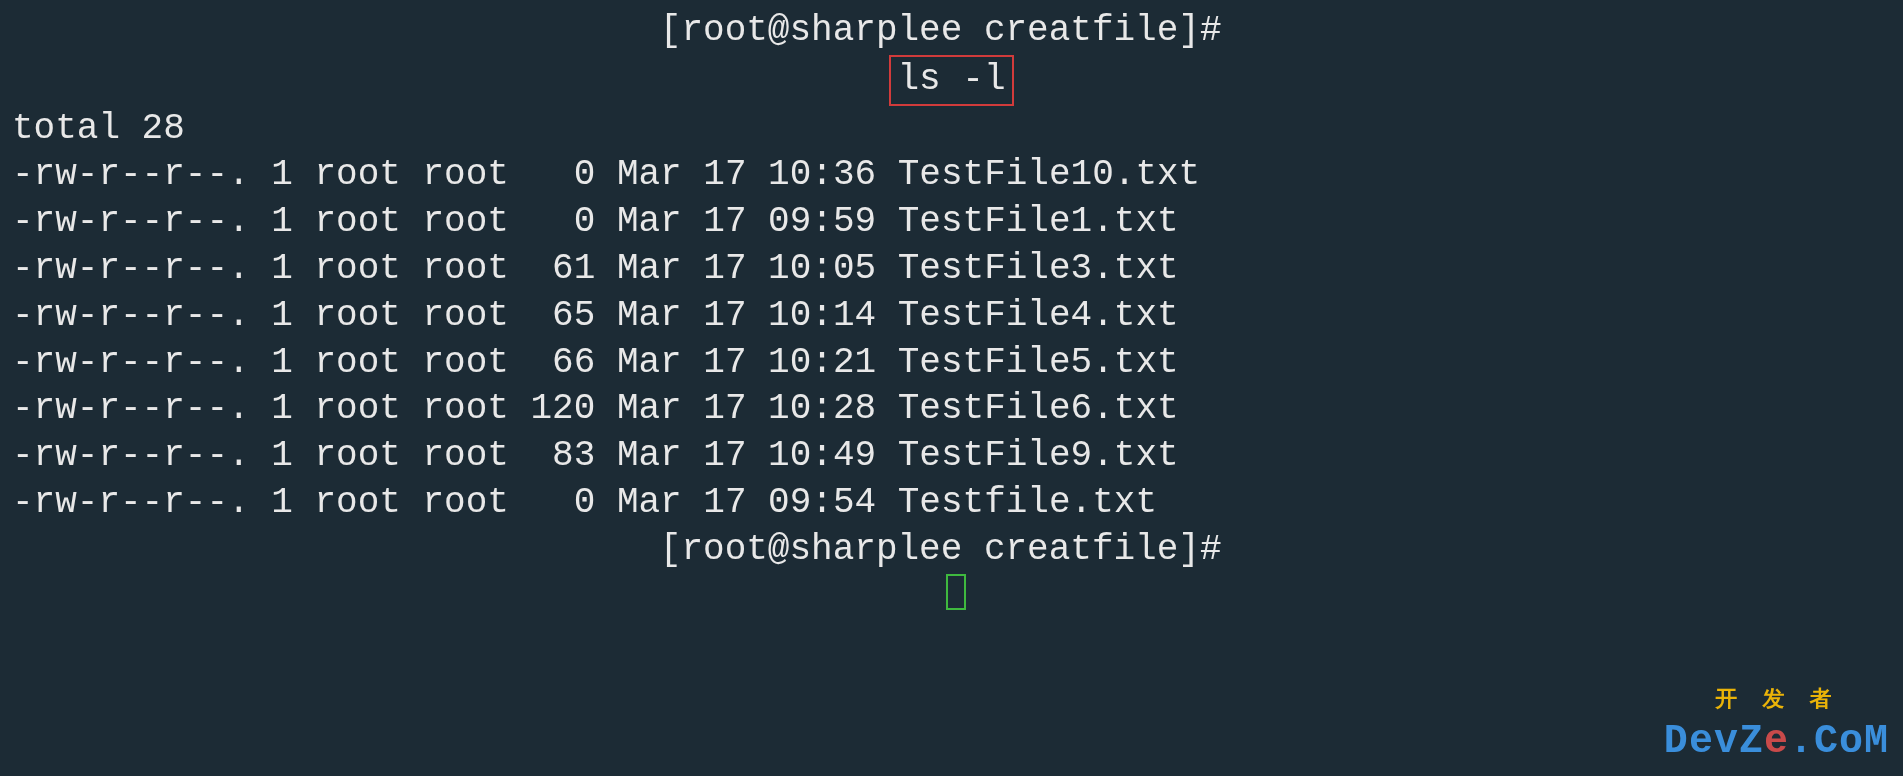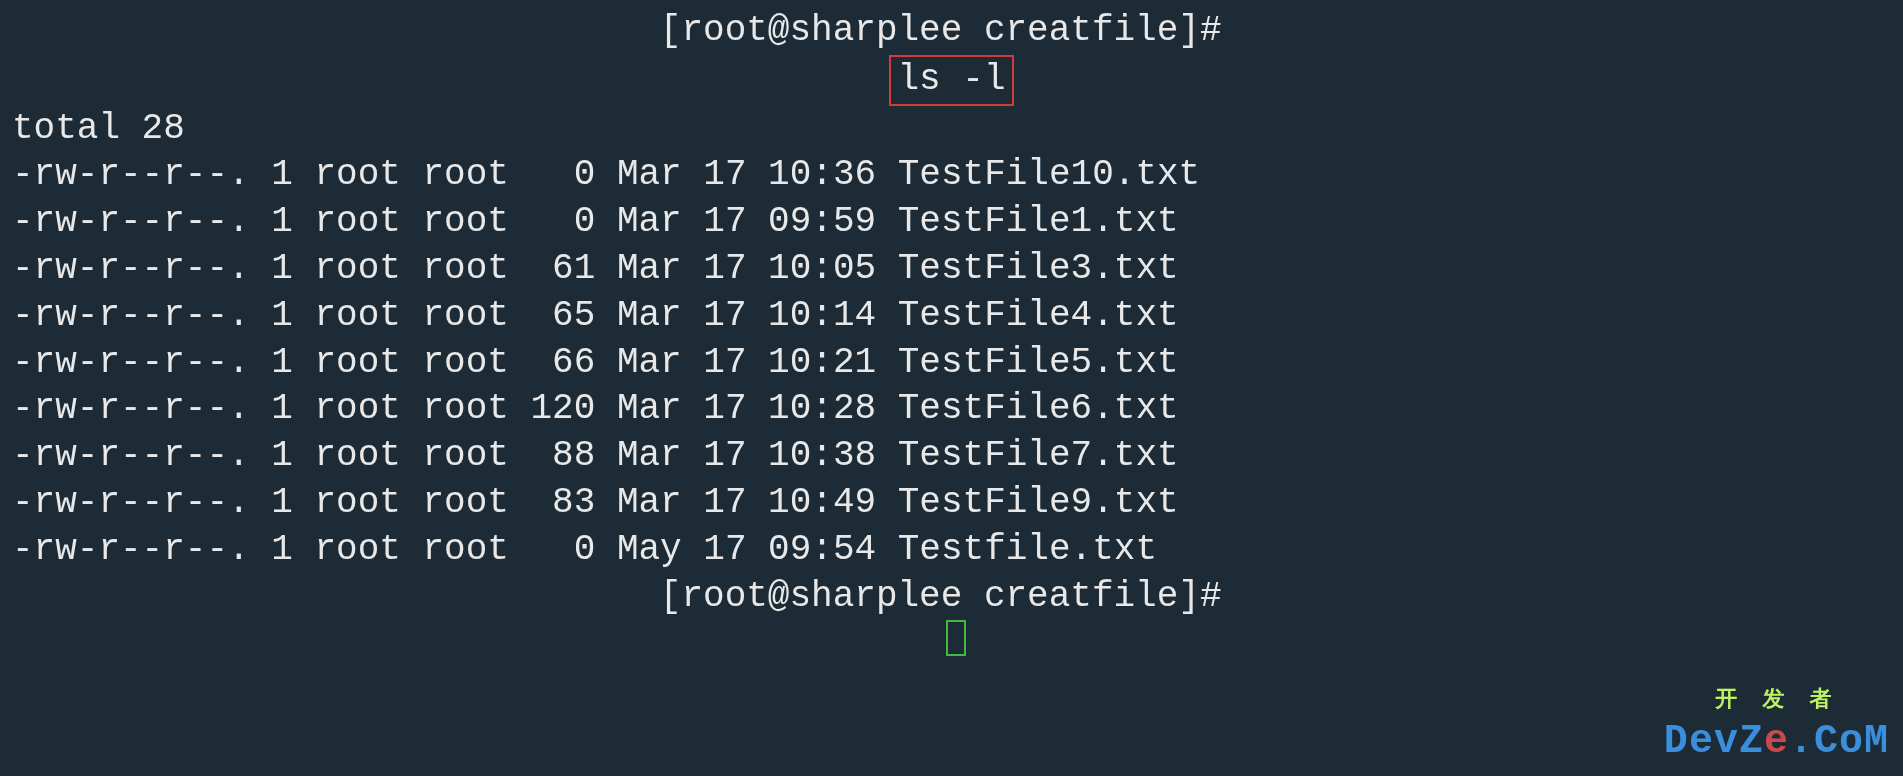--- a/index.html
+++ b/index.html
@@ -42,21 +42,21 @@
     }
     .watermark {
       position: absolute;
       bottom: 8px;
       right: 14px;
       font-size: 28px;
       font-weight: bold;
       letter-spacing: 1px;
     }
     .watermark-top {
-      color: #bef264;
+      color: #eab308;
       font-size: 22px;
       letter-spacing: 6px;
       text-align: center;
     }
     .watermark-bottom {
       color: #3a8edb;
       font-size: 40px;
       font-weight: bold;
     }
     .wm-e1 { color: #3a8edb; }
@@ -77,23 +77,22 @@
     <span>[root@sharplee creatfile]# </span><span class="command-box"><span>ls -l</span></span>
   </div>
   <div class="terminal-line">total 28</div>
   <div id="file-list">
       <div class="terminal-line">-rw-r--r--. 1 root root   0 Mar 17 10:36 TestFile10.txt</div>
       <div class="terminal-line">-rw-r--r--. 1 root root   0 Mar 17 09:59 TestFile1.txt</div>
       <div class="terminal-line">-rw-r--r--. 1 root root  61 Mar 17 10:05 TestFile3.txt</div>
       <div class="terminal-line">-rw-r--r--. 1 root root  65 Mar 17 10:14 TestFile4.txt</div>
       <div class="terminal-line">-rw-r--r--. 1 root root  66 Mar 17 10:21 TestFile5.txt</div>
       <div class="terminal-line">-rw-r--r--. 1 root root 120 Mar 17 10:28 TestFile6.txt</div>
-      <div class="terminal-line">-rw-r--r--. 1 root root  88 Mar 17 10:38 TestFile7.txt</div>
       <div class="terminal-line">-rw-r--r--. 1 root root  83 Mar 17 10:49 TestFile9.txt</div>
-      <div class="terminal-line">-rw-r--r--. 1 root root   0 May 17 09:54 Testfile.txt</div>
+      <div class="terminal-line">-rw-r--r--. 1 root root   0 Mar 17 09:54 Testfile.txt</div>
     </div>
   <div class="terminal-line prompt-line">
     <span>[root@sharplee creatfile]# </span><span class="cursor"></span>
   </div>
 </div>
 
 <div class="watermark">
   <div class="watermark-top">开 发 者</div>
   <div class="watermark-bottom"><span class="wm-d">D</span><span class="wm-e1">e</span><span class="wm-v">v</span><span class="wm-z">Z</span><span class="wm-e2">e</span><span class="wm-dot">.</span><span class="wm-c">C</span><span class="wm-o">o</span><span class="wm-m">M</span></div>
 </div>

